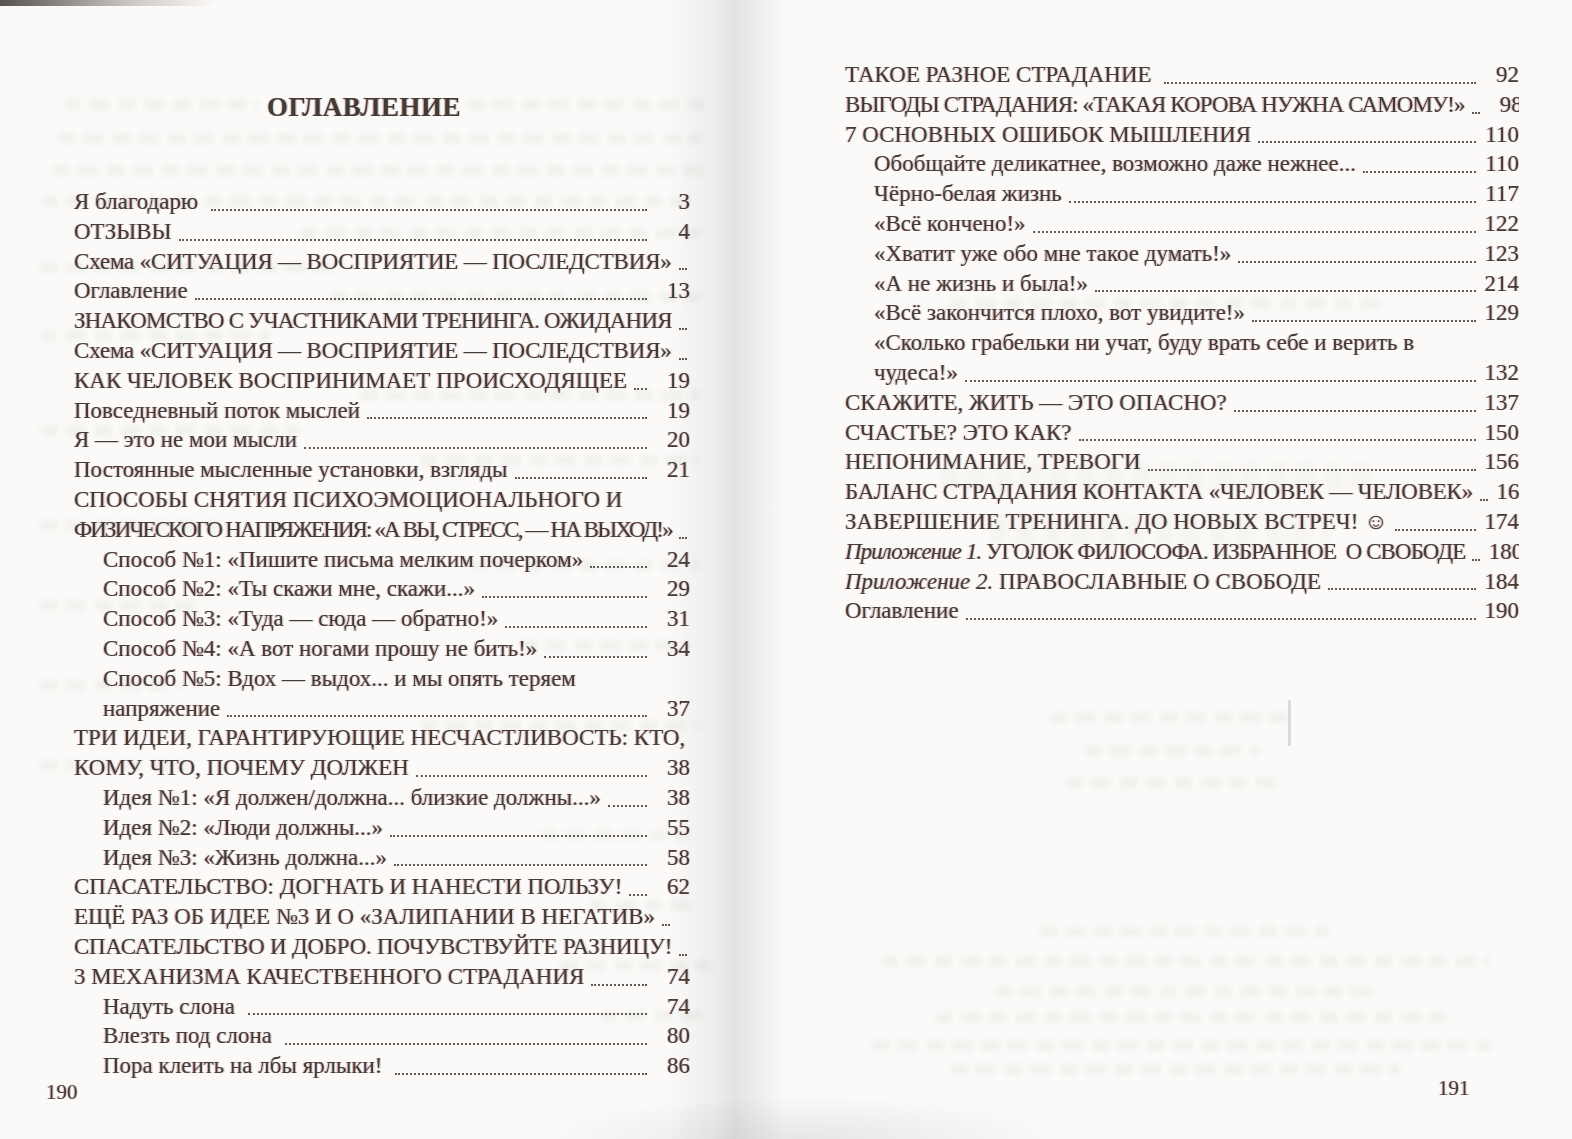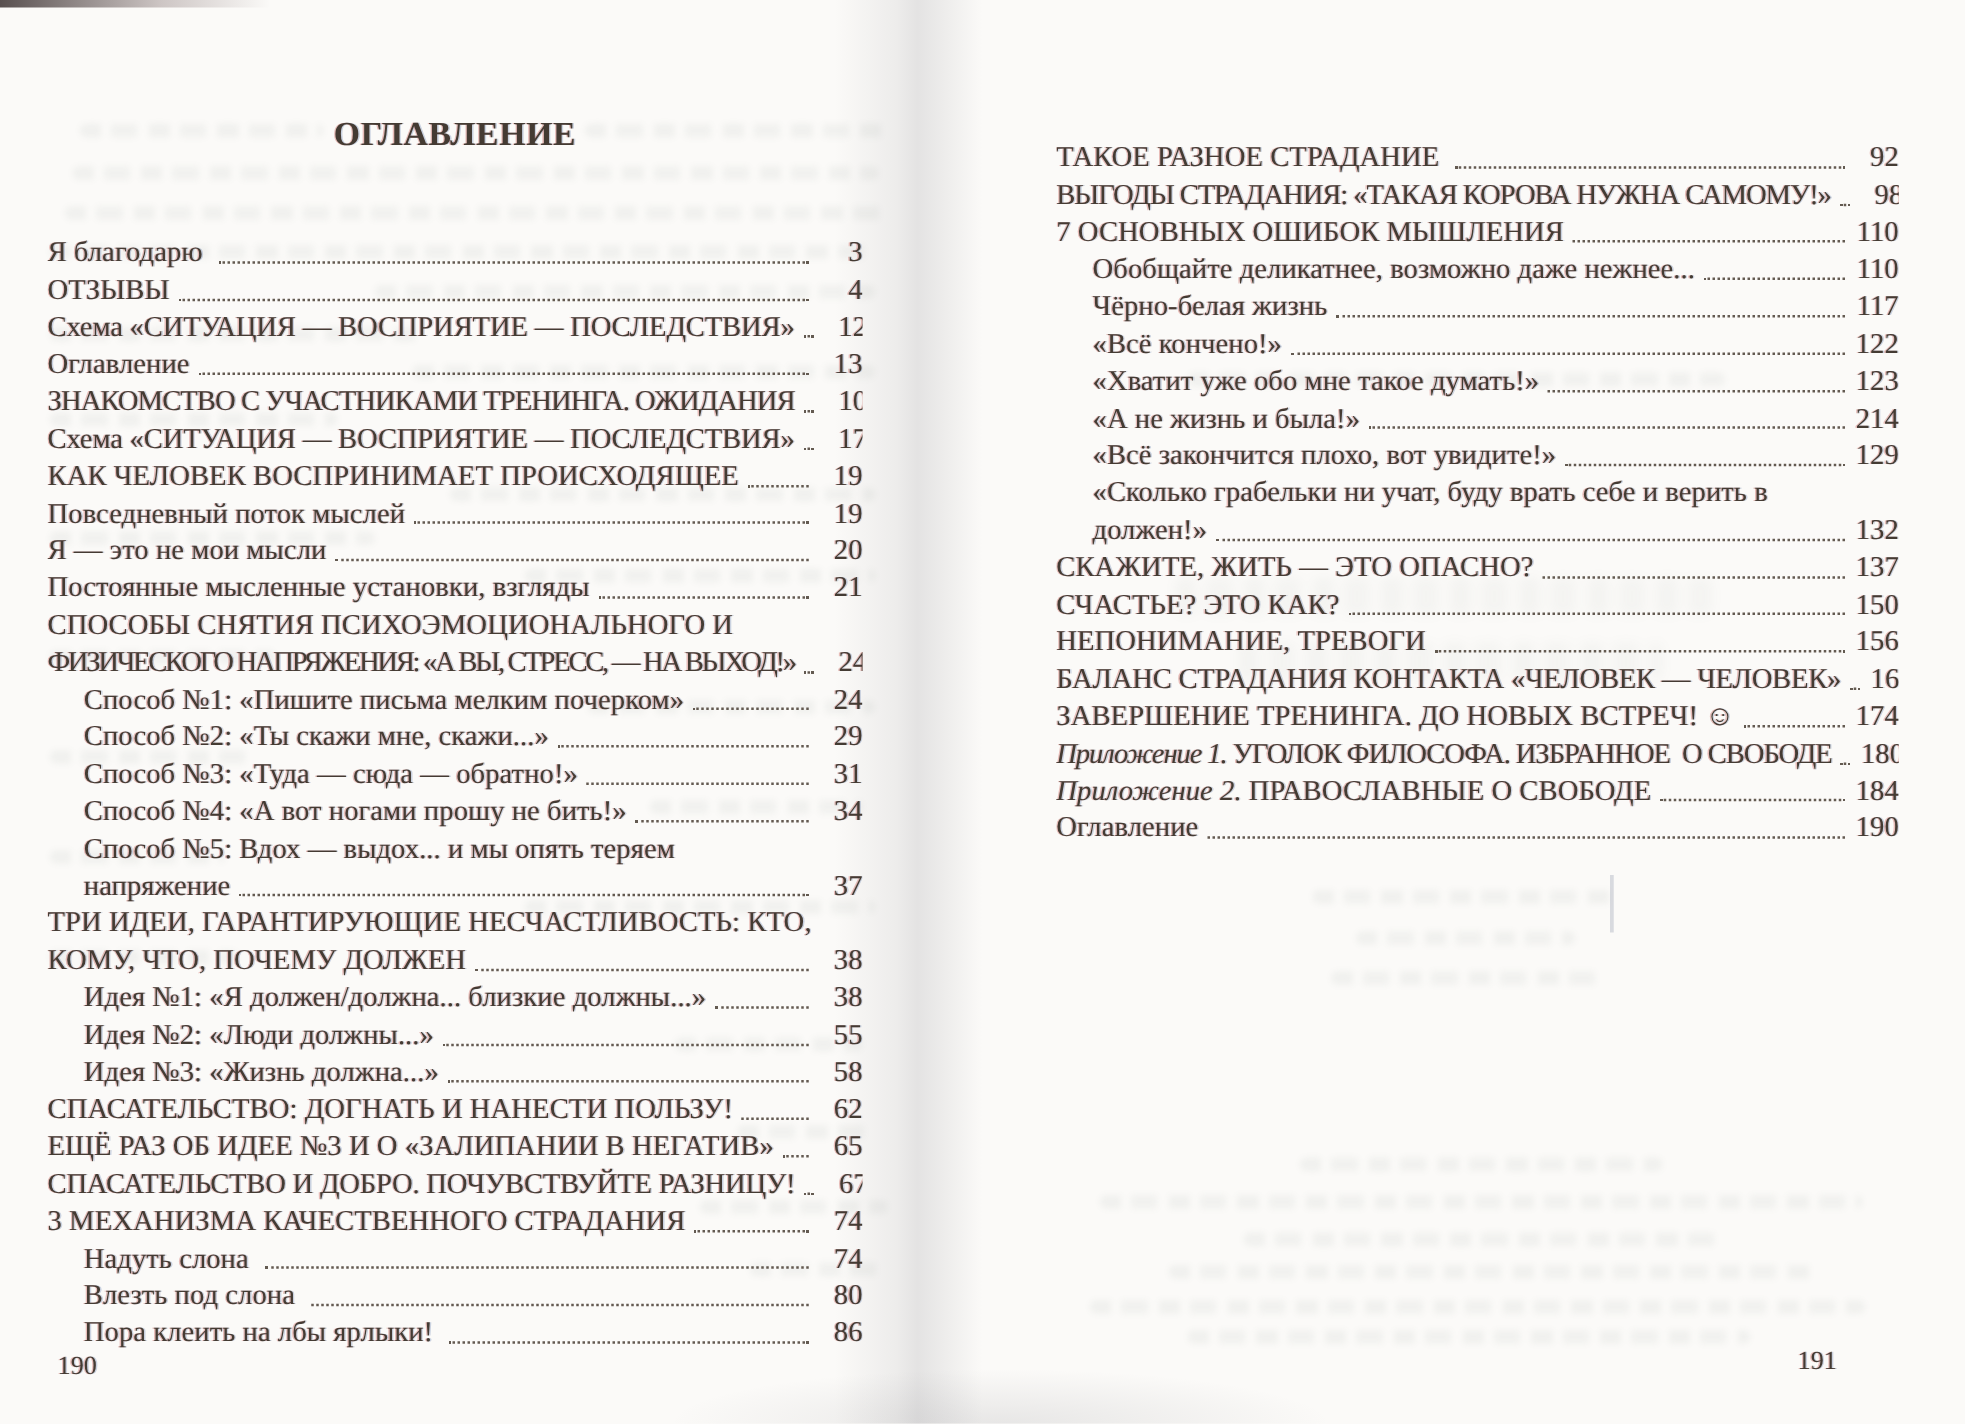--- a/index.html
+++ b/index.html
@@ -21,22 +21,22 @@
   .g{position:absolute;height:11px;border-radius:5px;opacity:.13;filter:blur(2.6px);
      background:repeating-linear-gradient(90deg,rgba(120,134,126,.6) 0 17px,rgba(120,134,126,0) 17px 25px,rgba(120,134,126,.55) 25px 46px,rgba(120,134,126,0) 46px 55px);}
   .g.big{height:30px;opacity:.09;filter:blur(4.5px);}
   .gv{position:absolute;width:3px;opacity:.3;background:#8b93a8;filter:blur(.6px);}
   
   .page{position:absolute;top:0;height:1139px;overflow:hidden;}
   .page-left{left:38px;width:652px;}
   .page-right{left:845px;width:674px;}
   .title{margin:92px 0 0 0;text-align:center;font-size:27px;font-weight:700;letter-spacing:.5px;}
   .rows{display:block;}
-  .page-left .rows{margin-top:64px;}
-  .page-right .rows{margin-top:111px;}
+  .page-left .rows{margin-top:64px;margin-left:36px;}
+  .page-right .rows{margin-top:60px;}
   .row{display:flex;align-items:baseline;line-height:29.8px;height:29.8px;font-size:23px;}
   .row.ind{padding-left:29px;}
   .lbl{white-space:pre;flex:0 0 auto;}
   .lbl i{font-style:italic;}
   .leader{flex:1 1 10px;min-width:8px;align-self:flex-end;
     border-bottom:2px dotted rgba(77,67,57,.88);margin:0 5px 6px 7px;}
   .pg{flex:0 0 auto;min-width:38px;text-align:right;}
   .pgnum{position:absolute;font-size:21px;}
   .pgnum-left{left:8px;top:1080px;}
   .pgnum-right{left:593px;top:1076px;}
@@ -286,21 +286,21 @@
         </div>
         <div class="row ind">
           <span class="lbl">«Всё закончится плохо, вот увидите!»</span>
           <span class="leader"></span>
           <span class="pg">129</span>
         </div>
         <div class="row ind">
           <span class="lbl">«Сколько грабельки ни учат, буду врать себе и верить в</span>
         </div>
         <div class="row ind">
-          <span class="lbl">должен!»</span>
+          <span class="lbl">чудеса!»</span>
           <span class="leader"></span>
           <span class="pg">132</span>
         </div>
         <div class="row">
           <span class="lbl">СКАЖИТЕ, ЖИТЬ — ЭТО ОПАСНО?</span>
           <span class="leader"></span>
           <span class="pg">137</span>
         </div>
         <div class="row">
           <span class="lbl">СЧАСТЬЕ? ЭТО КАК?</span>

